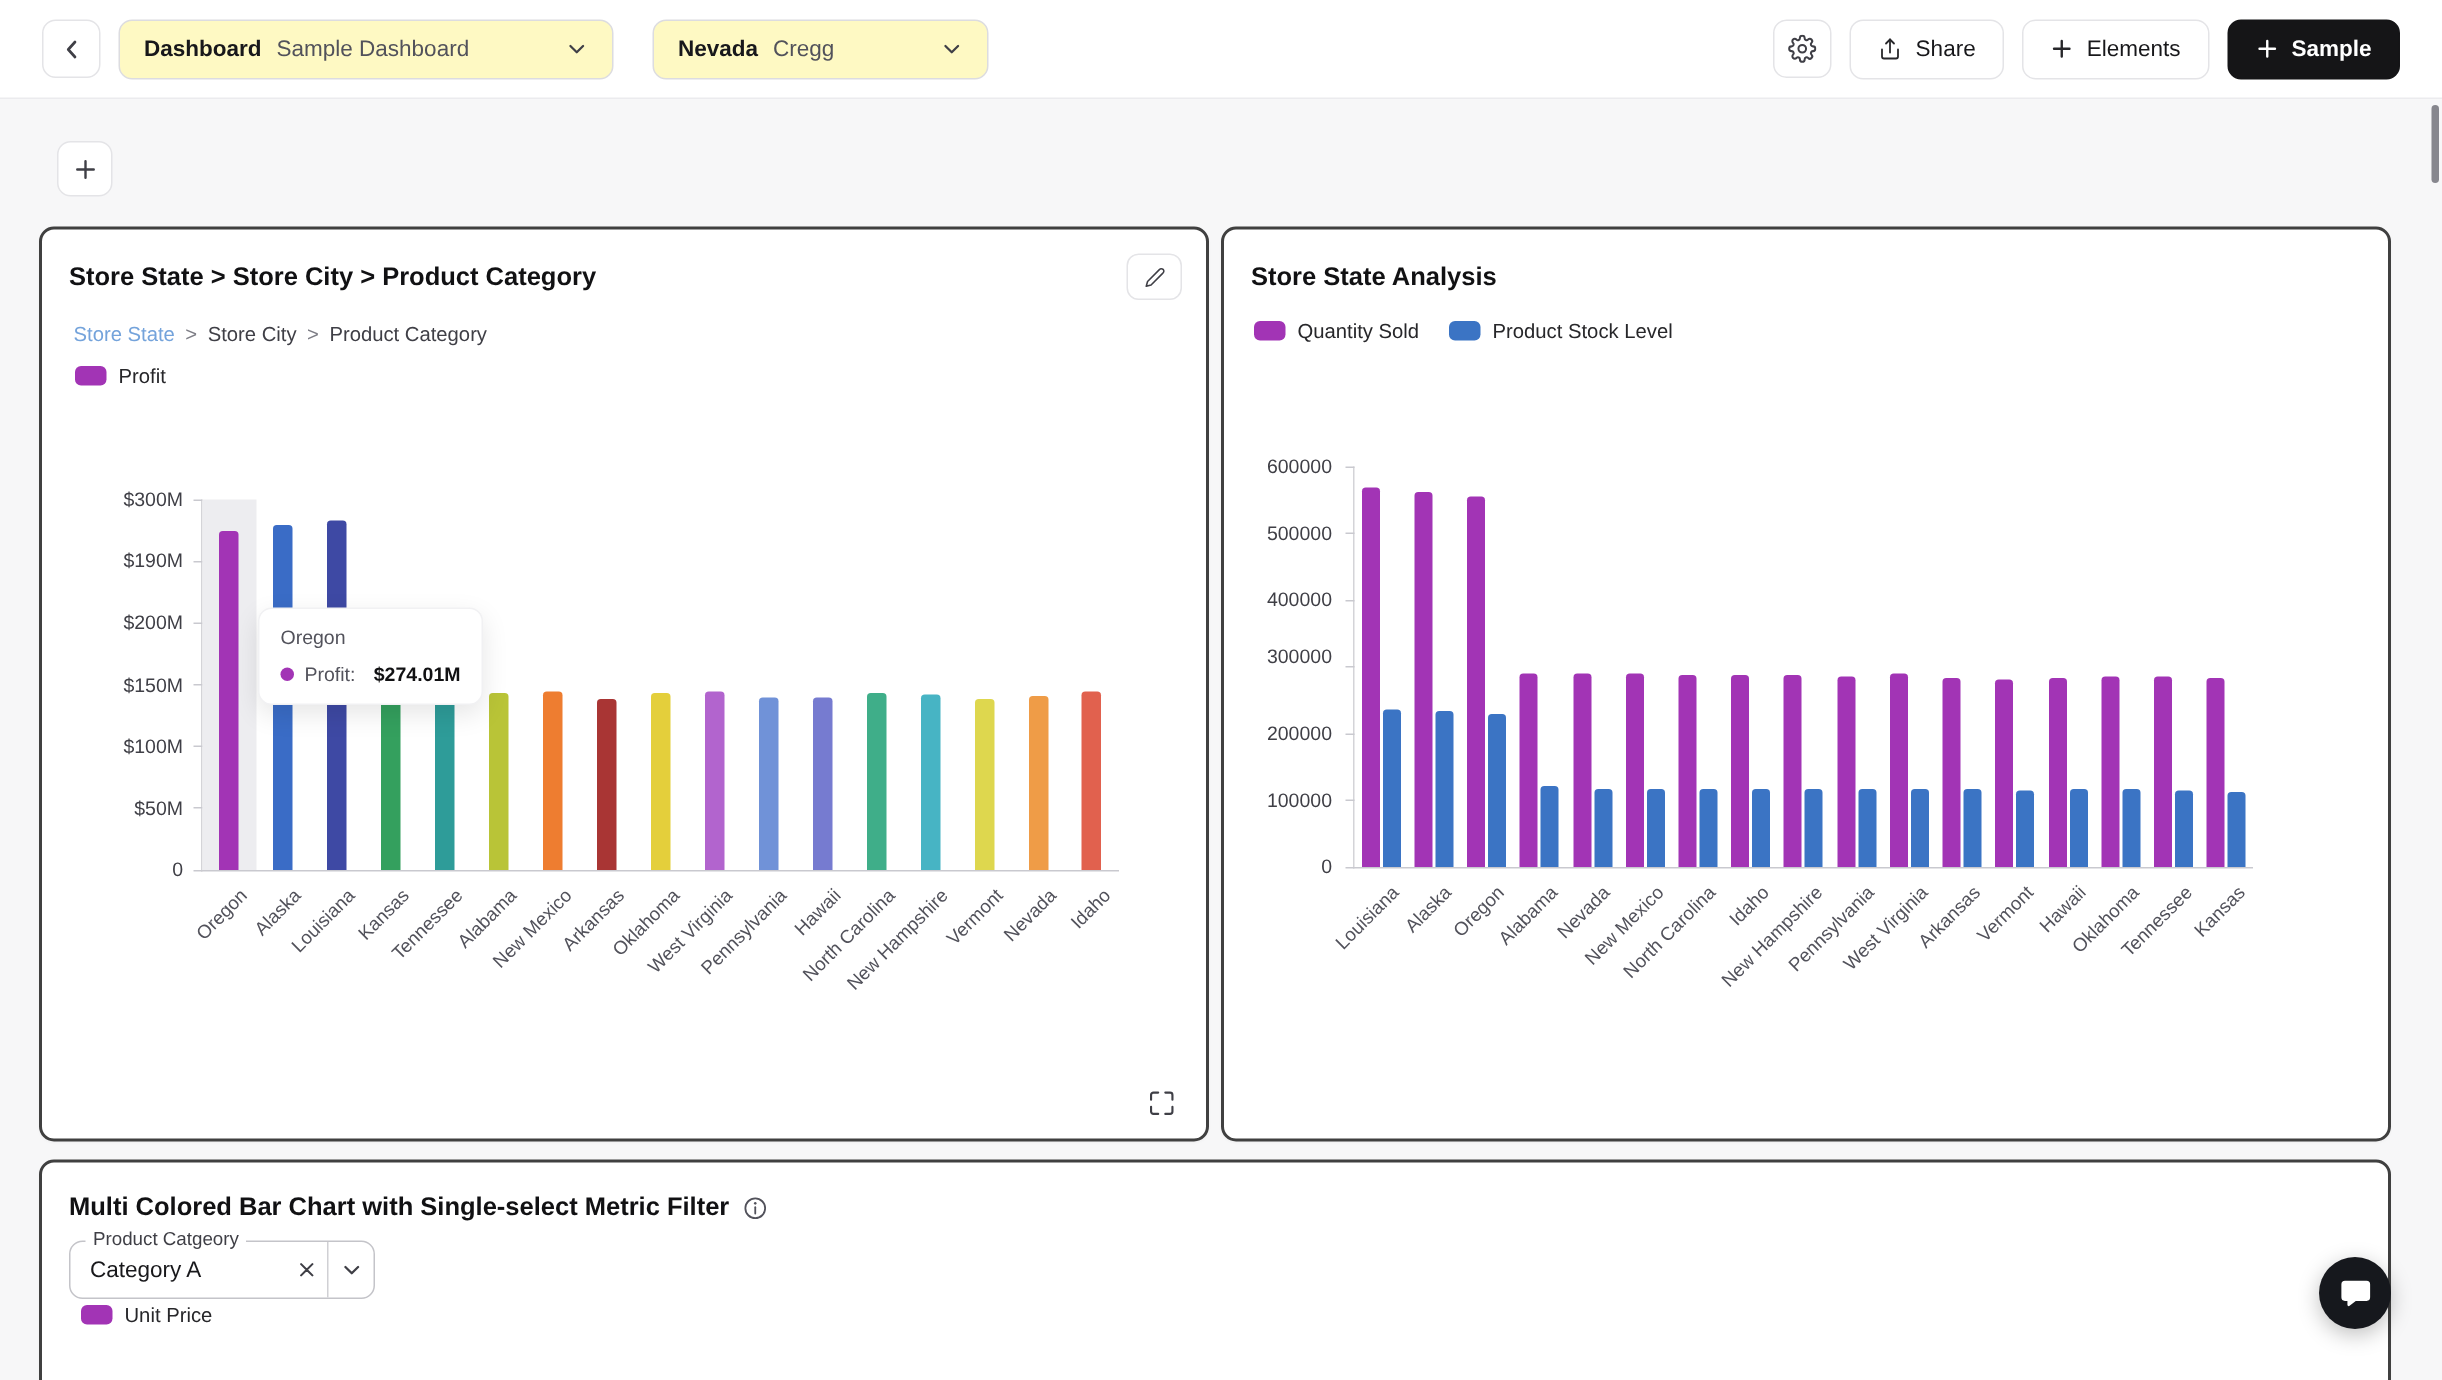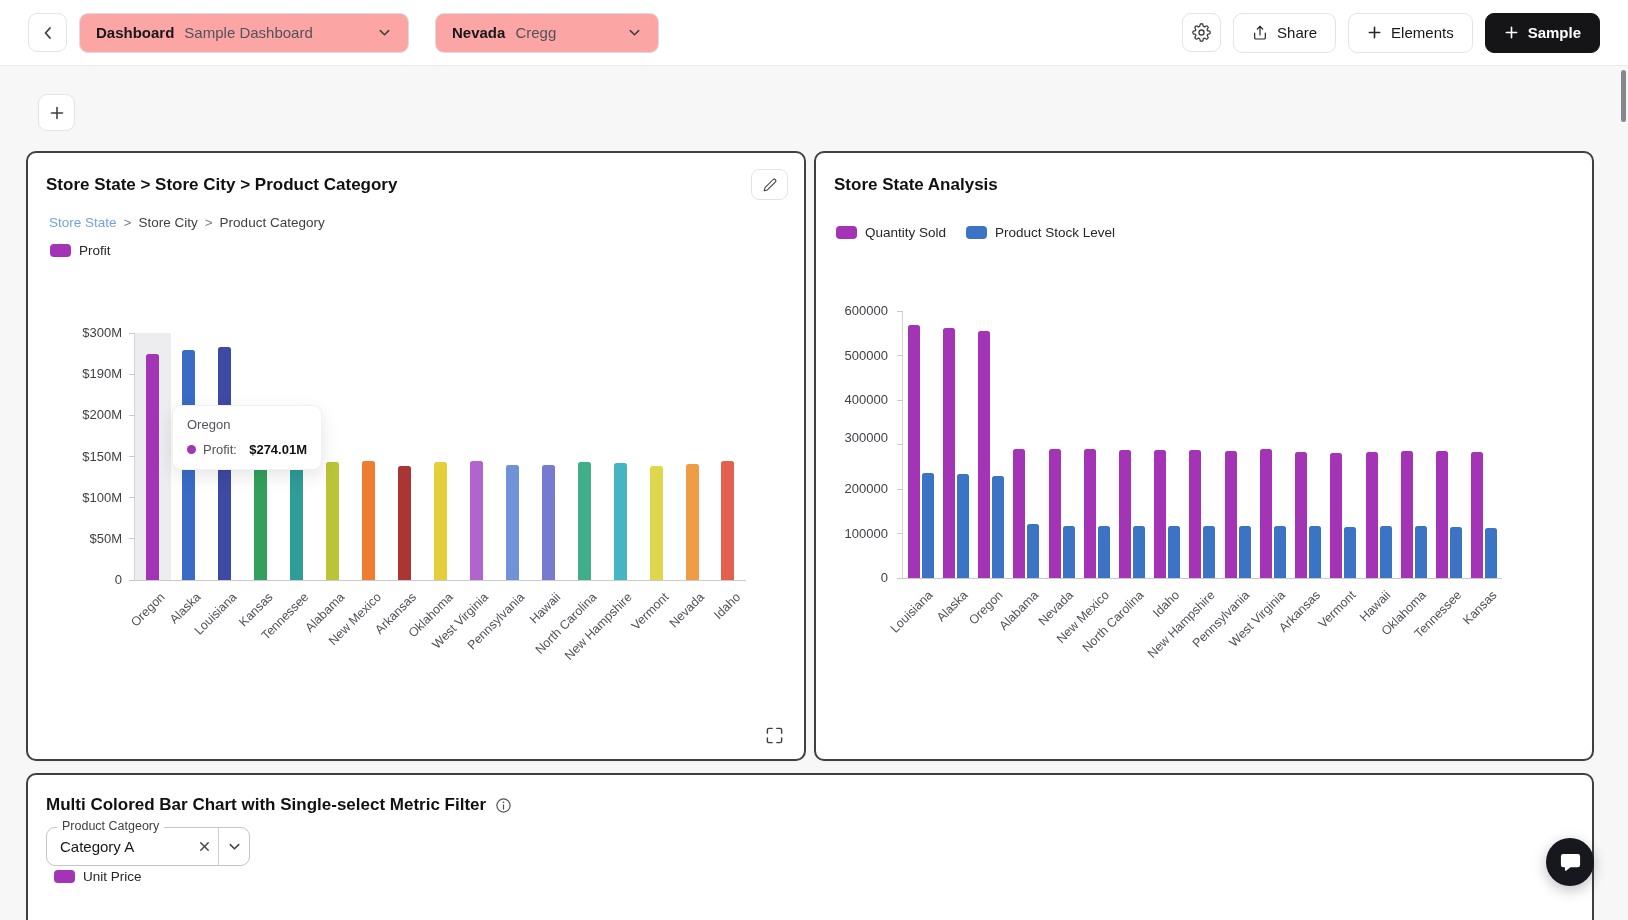--- a/index.html
+++ b/index.html
@@ -10,21 +10,21 @@
   }
   button { font-family:inherit; }
 
   
   .topbar { height:66px; background:#fff; border-bottom:1px solid #ebebee;
     display:flex; align-items:center; padding:0 28px; gap:12px; }
   .icon-btn { height:39px; min-width:39px; display:flex; align-items:center; justify-content:center;
     background:#fff; border:1px solid #e4e4e7; border-radius:9px; cursor:pointer; }
   .back-btn { width:37px; }
   .dropdown { height:40px; border:1px solid #dcdce0; border-radius:9px; display:flex; align-items:center;
-    padding:0 16px; gap:10px; background:#fca5a5; cursor:pointer; }
+    padding:0 16px; gap:10px; background:#fef9c3; cursor:pointer; }
   .dd-dashboard { width:330px; }
   .dd-client { width:224px; margin-left:14px; }
   .dd-label { font-weight:700; font-size:15px; color:#18181b; }
   .dd-value { font-size:15px; color:#52525b; }
   .dropdown .chev { margin-left:auto; display:flex; }
   .tb-spacer { flex:1; }
   .tb-btn { height:40px; display:flex; align-items:center; gap:9px; padding:0 18px; background:#fff;
     border:1px solid #e4e4e7; border-radius:9px; font-size:15px; font-weight:500; color:#18181b; cursor:pointer; }
   .tb-btn.primary { background:#151517; border-color:#151517; color:#fff; font-weight:600; }
   .tb-btn.primary svg path { stroke:#fff; }
@@ -47,21 +47,21 @@
   .expand-btn { position:absolute; right:16px; bottom:10px; border:none; background:transparent;
     display:flex; align-items:center; justify-content:center; cursor:pointer; padding:4px; }
 
   .breadcrumb { position:absolute; left:21px; top:62px; font-size:13.5px; display:flex; align-items:center; }
   .bc-item { color:#3f3f46; cursor:pointer; }
   .bc-item.link { color:#74a3db; }
   .bc-sep { color:#7d7d85; margin:0 7px; }
 
   .legend { position:absolute; display:flex; gap:20px; align-items:center; }
   .legend.drilldown { left:22px; top:90px; }
-  .legend.analysis { left:20px; top:72px; }
+  .legend.analysis { left:20px; top:60px; }
   .legend.multi { left:26px; top:94px; }
   .legend-item { display:flex; align-items:center; gap:8px; font-size:13.5px; color:#27272a; cursor:pointer; }
   .swatch { width:21px; height:13px; border-radius:4px; }
 
   
   .chart { position:absolute; }
   .chart1 { left:18px; top:180px; width:724px; height:290px; }
   .chart2 { left:18px; top:158px; width:700px; height:300px; }
   .yaxis { position:absolute; top:0; left:0; height:100%; }
   .chart1 .yaxis { width:82px; height:248px; }

